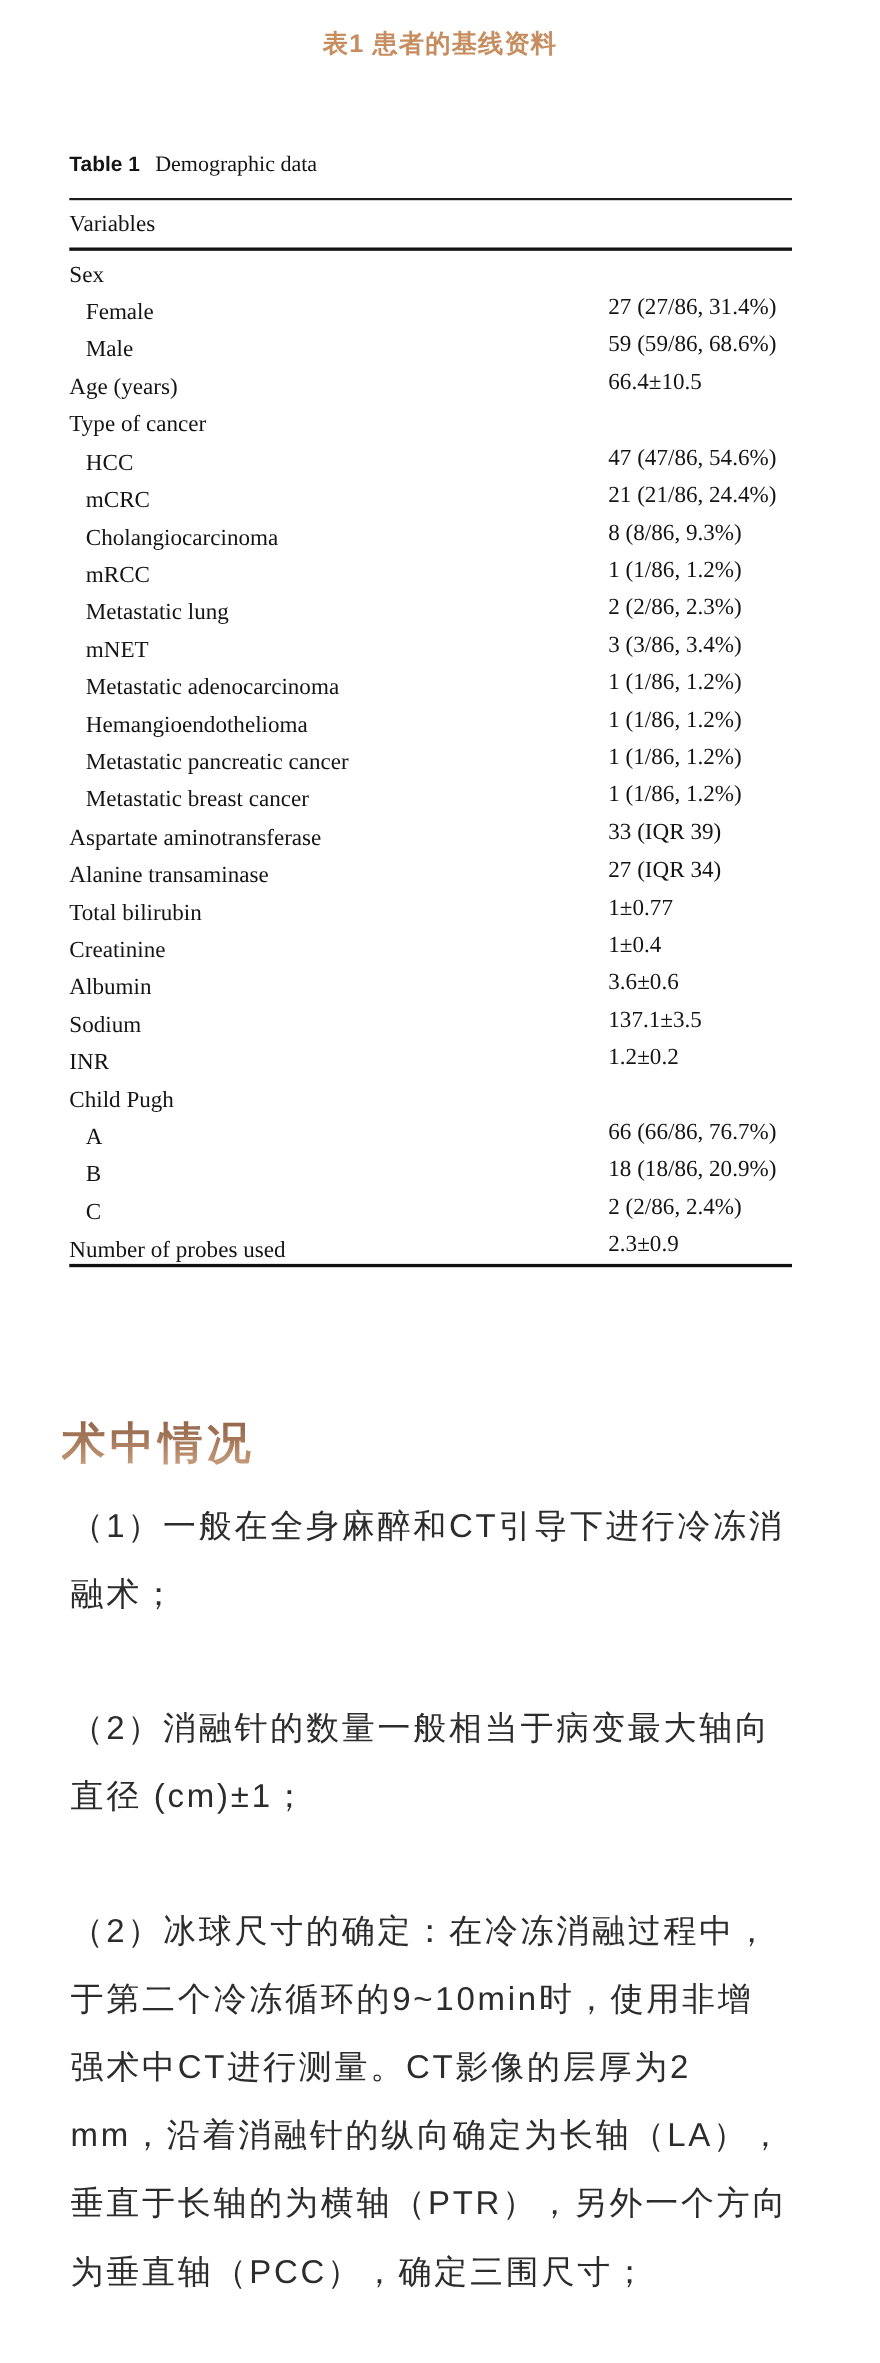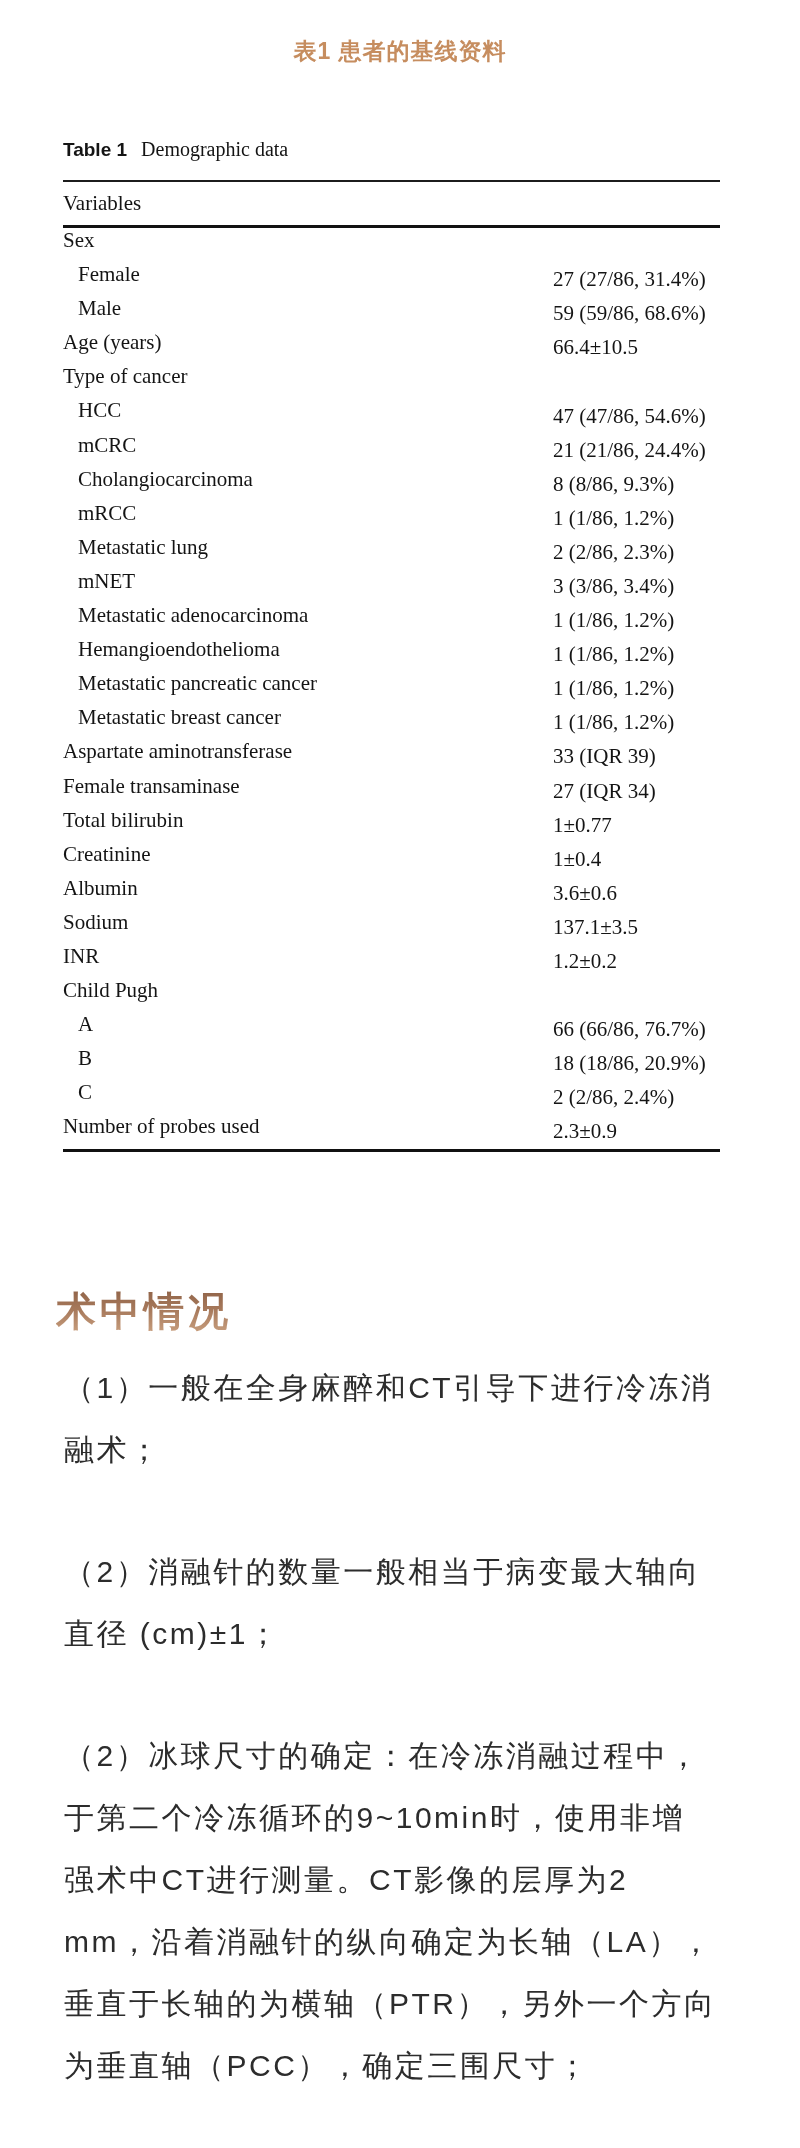--- a/index.html
+++ b/index.html
@@ -10,21 +10,21 @@
     height: 2148px;
     margin: 0 auto;
     background: #ffffff;
     overflow: hidden;
     font-family: "Liberation Sans", "DejaVu Sans", sans-serif;
   }
 
   
   .page-title {
     position: absolute;
-    top: 36px; left: 0; right: 0;
+    top: 24px; left: 0; right: 0;
     text-align: center;
     font-size: 23px;
     font-weight: bold;
     letter-spacing: 1px;
   }
 
   
   .demo-table {
     position: absolute;
     top: 138px;
@@ -50,21 +50,21 @@
   .table-header-row {
     height: 43px;
     display: flex;
     align-items: center;
     font-size: 21px;
   }
   .t-row {
     height: 34.1px;
     position: relative;
     display: flex;
-    align-items: flex-start;
+    align-items: flex-end;
     font-size: 21px;
     white-space: nowrap;
   }
   .t-row .row-label.indent-1 { padding-left: 15px; font-family: Liberation Serif, serif; }
   .t-row .row-value {
     position: absolute;
     left: 490px;
     top: 50%;
     transform: translateY(-50%);
   }
@@ -199,21 +199,21 @@
     <span class="row-label indent-1">Metastatic breast cancer</span>
     <span class="row-value">1 (1/86, 1.2%)</span>
   </div>
 
   <div class="t-row">
     <span class="row-label">Aspartate aminotransferase</span>
     <span class="row-value">33 (IQR 39)</span>
   </div>
 
   <div class="t-row">
-    <span class="row-label">Female transaminase</span>
+    <span class="row-label">Alanine transaminase</span>
     <span class="row-value">27 (IQR 34)</span>
   </div>
 
   <div class="t-row">
     <span class="row-label">Total bilirubin</span>
     <span class="row-value">1±0.77</span>
   </div>
 
   <div class="t-row">
     <span class="row-label">Creatinine</span>

